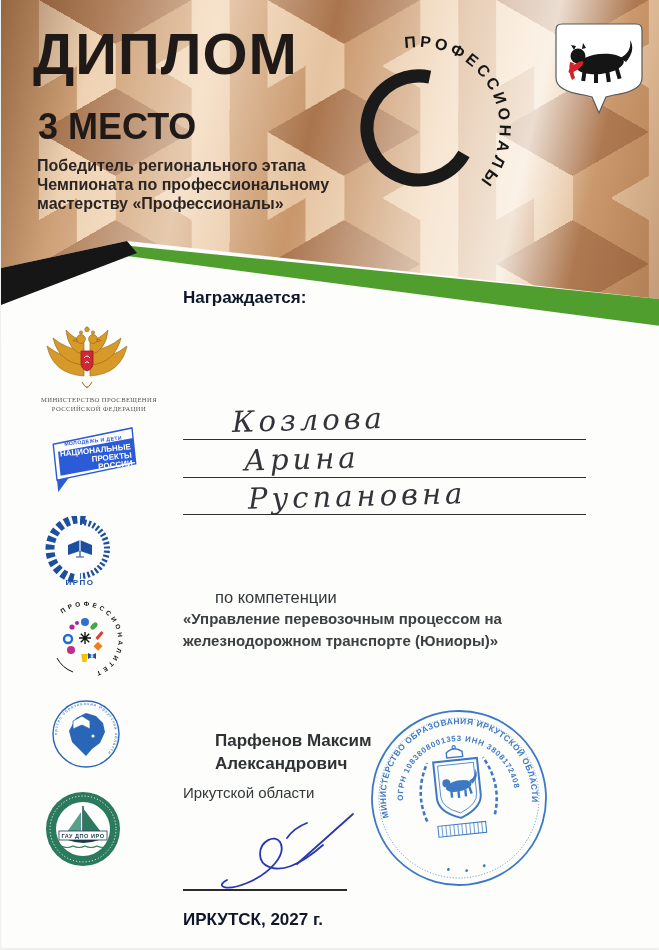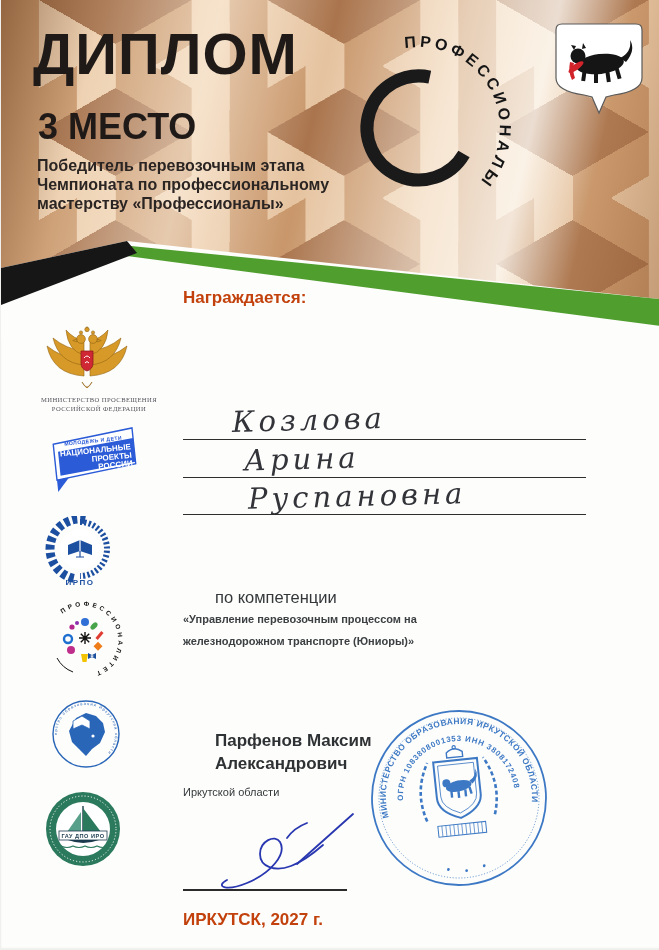--- a/index.html
+++ b/index.html
@@ -31,22 +31,22 @@
   }
   .bands{position:absolute;left:0;top:0;}
   .h-title{position:absolute;left:32px;top:20px;font-size:58px;font-weight:800;
     letter-spacing:1px;color:#1f1a18;}
   .h-place{position:absolute;left:37px;top:106px;font-size:36px;font-weight:800;color:#1f1a18;text-align:right;}
   .h-sub{position:absolute;left:36px;top:156px;font-size:16px;font-weight:700;
     line-height:19px;color:#2a2423;}
   .ring-logo{position:absolute;left:337px;top:0;}
   .coat{position:absolute;left:553px;top:22px;}
   
-  .lbl{position:absolute;color:#c2410c;font-weight:700;font-size:17px;}
-  .txt{position:absolute;color:#34383b;font-size:11px;}
+  .lbl{position:absolute;color:#0f172a;font-weight:700;font-size:17px;}
+  .txt{position:absolute;color:#34383b;font-size:15px;}
   .award-label{left:182px;top:288px;}
   .hand{position:absolute;font-family:"DejaVu Serif",serif;font-style:italic;
     color:#33343a;letter-spacing:4px;font-size:29px;transform:rotate(-1.5deg);}
   .hw1{left:231px;top:403px;}
   .hw2{left:243px;top:442px;}
   .hw3{left:247px;top:479px;}
   .rule{position:absolute;left:182px;width:403px;border-top:1.6px solid #2e2e2e;height:0;}
   .rl1{top:439px;} .rl2{top:476.5px;} .rl3{top:514px;}
   .comp-label{left:182px;top:588px;font-size:16.5px;font-weight:400;margin-left:32px;}
   .comp-bold{left:182px;top:608px;font-weight:700;line-height:22px;color:#3c4043;}
@@ -79,21 +79,21 @@
 
     <svg class="bands" width="659" height="340" viewBox="0 0 659 340">
       <polygon points="0,268 126,241 659,299 659,340 0,340" fill="#fdfdfb"></polygon>
       <polygon points="130,246 659,299 659,326 126,256" fill="#4f9e2e"></polygon>
       <polygon points="0,268 126,241 136,253 0,305" fill="#161616"></polygon>
     </svg>
 
     <div class="h-title">ДИПЛОМ</div>
     <div class="h-place">3 МЕСТО</div>
     <div class="h-sub">
-      <div>Победитель перевозочным этапа</div>
+      <div>Победитель регионального этапа</div>
       <div>Чемпионата по профессиональному</div>
       <div>мастерству «Профессионалы»</div>
     </div>
 
     <svg class="ring-logo" width="190" height="250" viewBox="0 0 190 250">
       <defs>
         <path id="ringTextPath" d="M46.8,54.6 A81,81 0 0 1 123.9,196.7"></path>
       </defs>
       <path d="M91.8,77.1 A52,52 0 1 0 126,154" fill="none" stroke="#1a1a1a" stroke-width="13"></path>
       <text font-size="16" font-weight="700" letter-spacing="3.5" fill="#161616">

